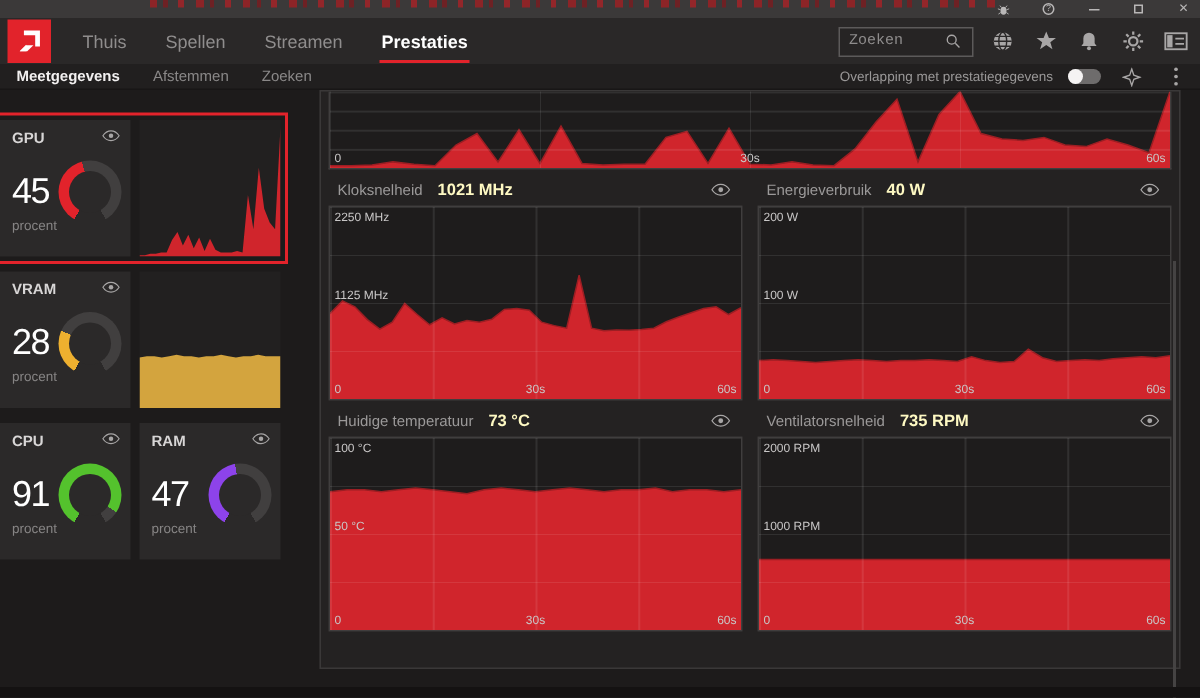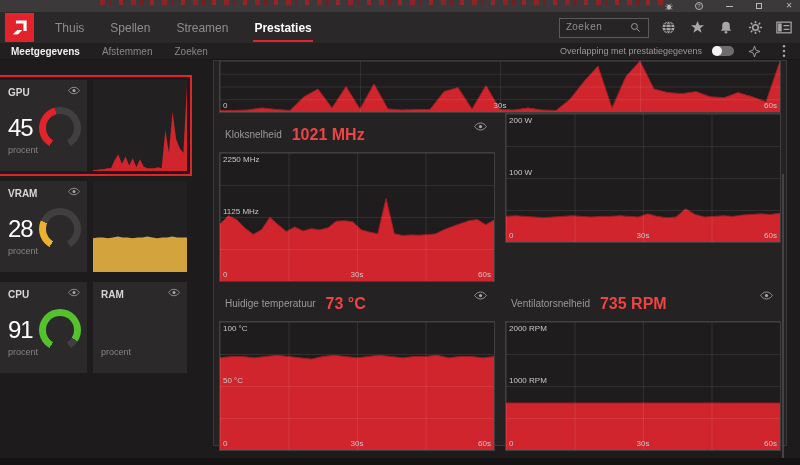--- a/index.html
+++ b/index.html
@@ -57,23 +57,23 @@
   .ring .hole { position:absolute; left:7px; top:7px; width:28px; height:28px; border-radius:50%; background:#2b2929; }
   .unit { position:absolute; bottom:16px; left:8px; font-size:9px; color:#868484; }
   .mini { position:relative; width:94px; height:91px; background:#222020; flex:0 0 auto; cursor:pointer; }
   .mini svg { position:absolute; inset:0; width:100%; height:100%; }
 
   
   .panel { position:relative; width:574px; height:386px; background:#242222; border:1px solid #3a3838; }
   .chart-top { position:relative; height:52px; margin:0 5px; background:#1e1c1c; border-left:1px solid #403e3e; border-right:1px solid #403e3e; border-bottom:1px solid #403e3e; }
   .charts-row { display:flex; gap:10px; padding:0 5px; }
   .chart-block { flex:1; min-width:0; }
-  .chart-header { position:relative; height:39px; display:flex; align-items:center; padding:4px 4px 0 6px; }
+  .chart-header { position:relative; height:24px; display:flex; align-items:center; padding:4px 4px 0 6px; }
   .ch-label { font-size:10px; color:#9b9999; margin-right:10px; }
-  .ch-value { font-size:16px; font-weight:bold; color:#ef4444; }
+  .ch-value { font-size:11px; font-weight:bold; color:#fef9c3; }
   .chart-header .eye { position:absolute; right:8px; top:9px; cursor:pointer; }
   .plot { position:relative; height:130px; background:#1e1c1c; border:1px solid #403e3e; overflow:hidden; }
   .plot svg, .chart-top svg { position:absolute; inset:0; width:100%; height:100%; }
   .grid { position:absolute; inset:0; pointer-events:none;
     background-image:linear-gradient(rgba(255,255,255,.085) 1px,transparent 1px),
                      linear-gradient(90deg,rgba(255,255,255,.085) 1px,transparent 1px);
     background-size:100% 25%,25% 100%; }
   .lbl { position:absolute; font-size:8px; color:#c9c7c7; pointer-events:none; }
   .lbl.ymax { top:2px; left:3px; }
   .lbl.ymid { top:calc(50% - 10px); left:3px; }
@@ -276,20 +276,26 @@
           <span class="unit">procent</span>
         </div>
         <div class="card wide">
           <span class="card-label">RAM</span>
           <span class="eye">
             <svg class="icon" width="12" height="9" viewBox="0 0 24 16">
                 <path d="M12 1.5 C6.5 1.5 2.8 5.5 1.2 8 C2.8 10.5 6.5 14.5 12 14.5 C17.5 14.5 21.2 10.5 22.8 8 C21.2 5.5 17.5 1.5 12 1.5 Z" fill="none" stroke="#a8a6a6" stroke-width="1.6"></path>
                 <circle cx="12" cy="8" r="3" fill="#a8a6a6"></circle>
               </svg>
           </span>
+          <div class="gauge-row">
+            <span class="gauge-value">47</span>
+            <div class="ring" style="background: conic-gradient(from 210deg, rgb(141, 67, 234) 0deg, rgb(141, 67, 234) 141deg, rgb(65, 63, 63) 141deg, rgb(65, 63, 63) 300deg, transparent 300deg, transparent 360deg);">
+                <div class="hole"></div>
+              </div>
+          </div>
           <span class="unit">procent</span>
         </div>
       </div>
     </div>
 
     <div class="panel">
 
       <div class="chart-top">
         <svg viewBox="0 0 100 100" preserveAspectRatio="none">
             <path class="area" d="M0,100 L0.00,97.00 L2.50,97.00 L5.00,96.00 L7.50,92.00 L10.00,95.00 L12.50,97.00 L15.00,70.00 L17.50,55.00 L20.00,92.00 L22.50,50.00 L25.00,94.00 L27.50,45.00 L30.00,94.00 L32.50,96.00 L35.00,95.00 L37.50,95.00 L40.00,60.00 L42.50,52.00 L45.00,94.00 L47.50,48.00 L50.00,95.00 L52.50,96.00 L55.00,92.00 L57.50,96.00 L60.00,97.00 L62.50,75.00 L65.00,40.00 L67.50,10.00 L70.00,92.00 L72.50,30.00 L75.00,0.00 L77.50,55.00 L80.00,62.00 L82.50,64.00 L85.00,60.00 L87.50,70.00 L90.00,72.00 L92.50,62.00 L95.00,70.00 L97.50,80.00 L100.00,0.00 L100,100 Z" fill="#d0252c"></path>
@@ -320,20 +326,30 @@
               </svg>
             <div class="grid"></div>
             <span class="lbl ymax">2250 MHz</span>
             <span class="lbl ymid">1125 MHz</span>
             <span class="lbl x0">0</span>
             <span class="lbl x30">30s</span>
             <span class="lbl x60">60s</span>
           </div>
         </div>
         <div class="chart-block">
+          <div class="chart-header">
+            <span class="ch-label">Energieverbruik</span>
+            <span class="ch-value">40 W</span>
+            <span class="eye">
+              <svg class="icon" width="13" height="9" viewBox="0 0 24 16">
+                  <path d="M12 1.5 C6.5 1.5 2.8 5.5 1.2 8 C2.8 10.5 6.5 14.5 12 14.5 C17.5 14.5 21.2 10.5 22.8 8 C21.2 5.5 17.5 1.5 12 1.5 Z" fill="none" stroke="#a8a6a6" stroke-width="1.6"></path>
+                  <circle cx="12" cy="8" r="3" fill="#a8a6a6"></circle>
+                </svg>
+            </span>
+          </div>
           <div class="plot">
             <svg viewBox="0 0 100 100" preserveAspectRatio="none">
                 <path class="area" d="M0,100 L0.00,80.00 L3.45,79.50 L6.90,80.00 L10.34,80.50 L13.79,81.00 L17.24,80.50 L20.69,80.00 L24.14,79.50 L27.59,80.00 L31.03,80.50 L34.48,80.00 L37.93,80.00 L41.38,79.50 L44.83,80.00 L48.28,80.50 L51.72,78.00 L55.17,80.00 L58.62,81.00 L62.07,80.50 L65.52,74.00 L68.97,78.50 L72.41,80.50 L75.86,80.00 L79.31,79.50 L82.76,80.00 L86.21,79.00 L89.66,78.50 L93.10,78.00 L96.55,78.50 L100.00,77.50 L100,100 Z" fill="#d0252c"></path>
                 <path class="topline" fill="none" stroke-width="1" vector-effect="non-scaling-stroke" d="M0.00,80.00 L3.45,79.50 L6.90,80.00 L10.34,80.50 L13.79,81.00 L17.24,80.50 L20.69,80.00 L24.14,79.50 L27.59,80.00 L31.03,80.50 L34.48,80.00 L37.93,80.00 L41.38,79.50 L44.83,80.00 L48.28,80.50 L51.72,78.00 L55.17,80.00 L58.62,81.00 L62.07,80.50 L65.52,74.00 L68.97,78.50 L72.41,80.50 L75.86,80.00 L79.31,79.50 L82.76,80.00 L86.21,79.00 L89.66,78.50 L93.10,78.00 L96.55,78.50 L100.00,77.50" stroke="#9c1e23"></path>
               </svg>
             <div class="grid"></div>
             <span class="lbl ymax">200 W</span>
             <span class="lbl ymid">100 W</span>
             <span class="lbl x0">0</span>
             <span class="lbl x30">30s</span>

